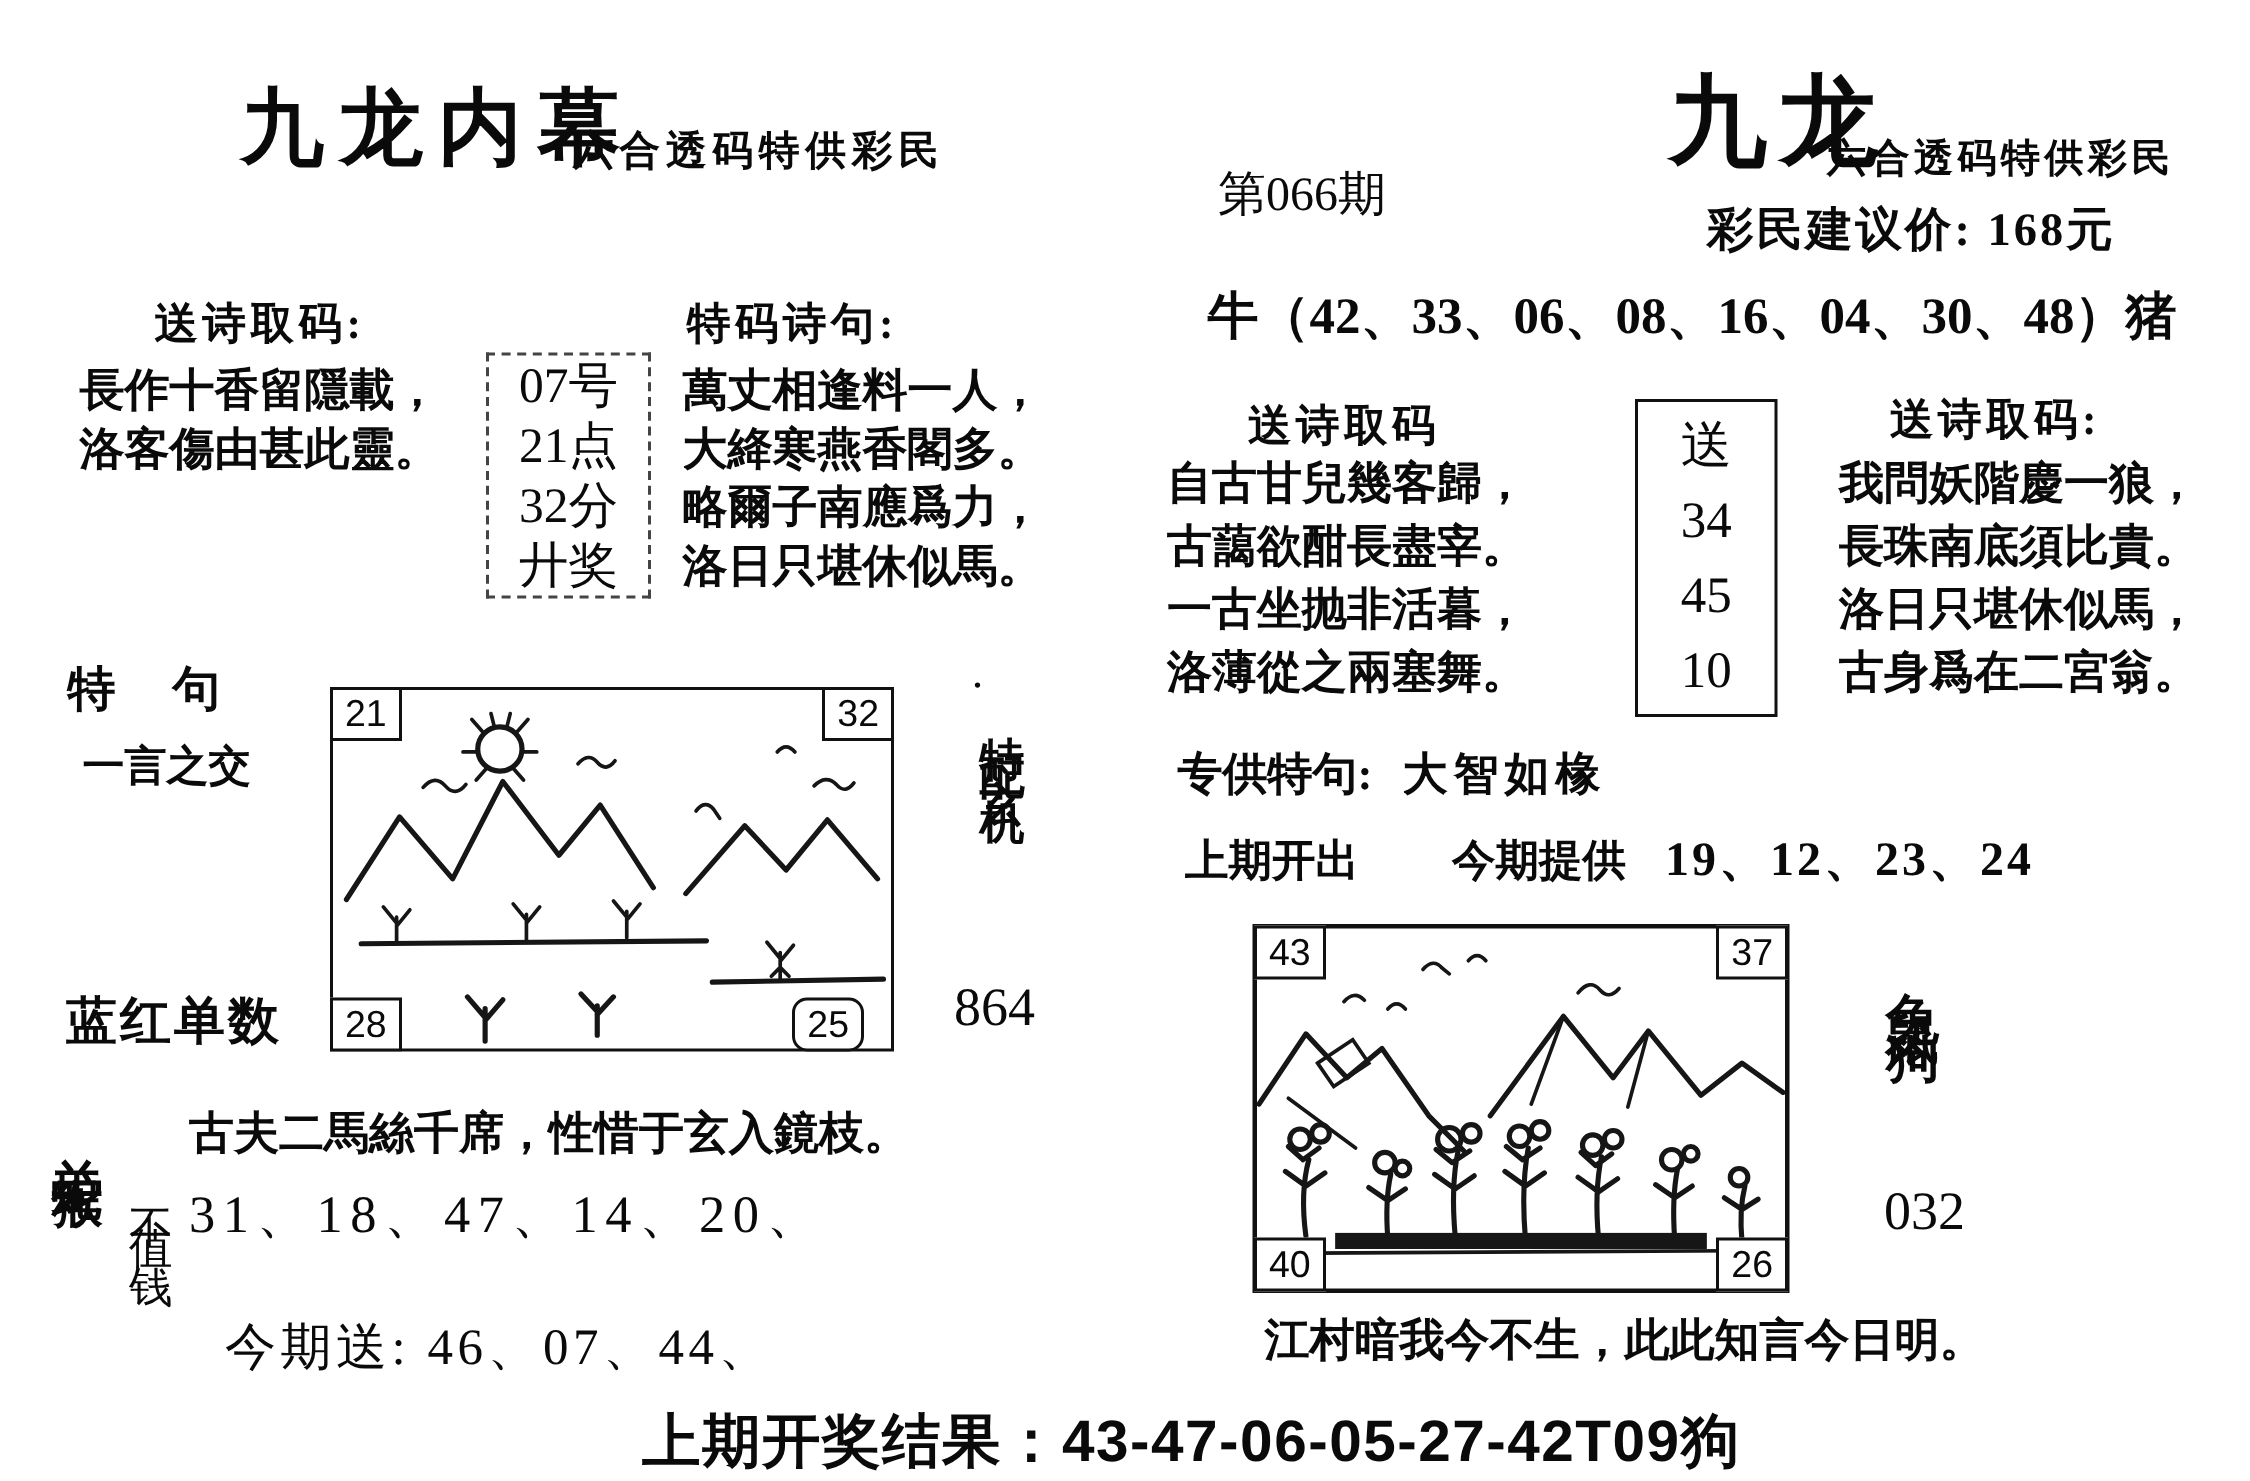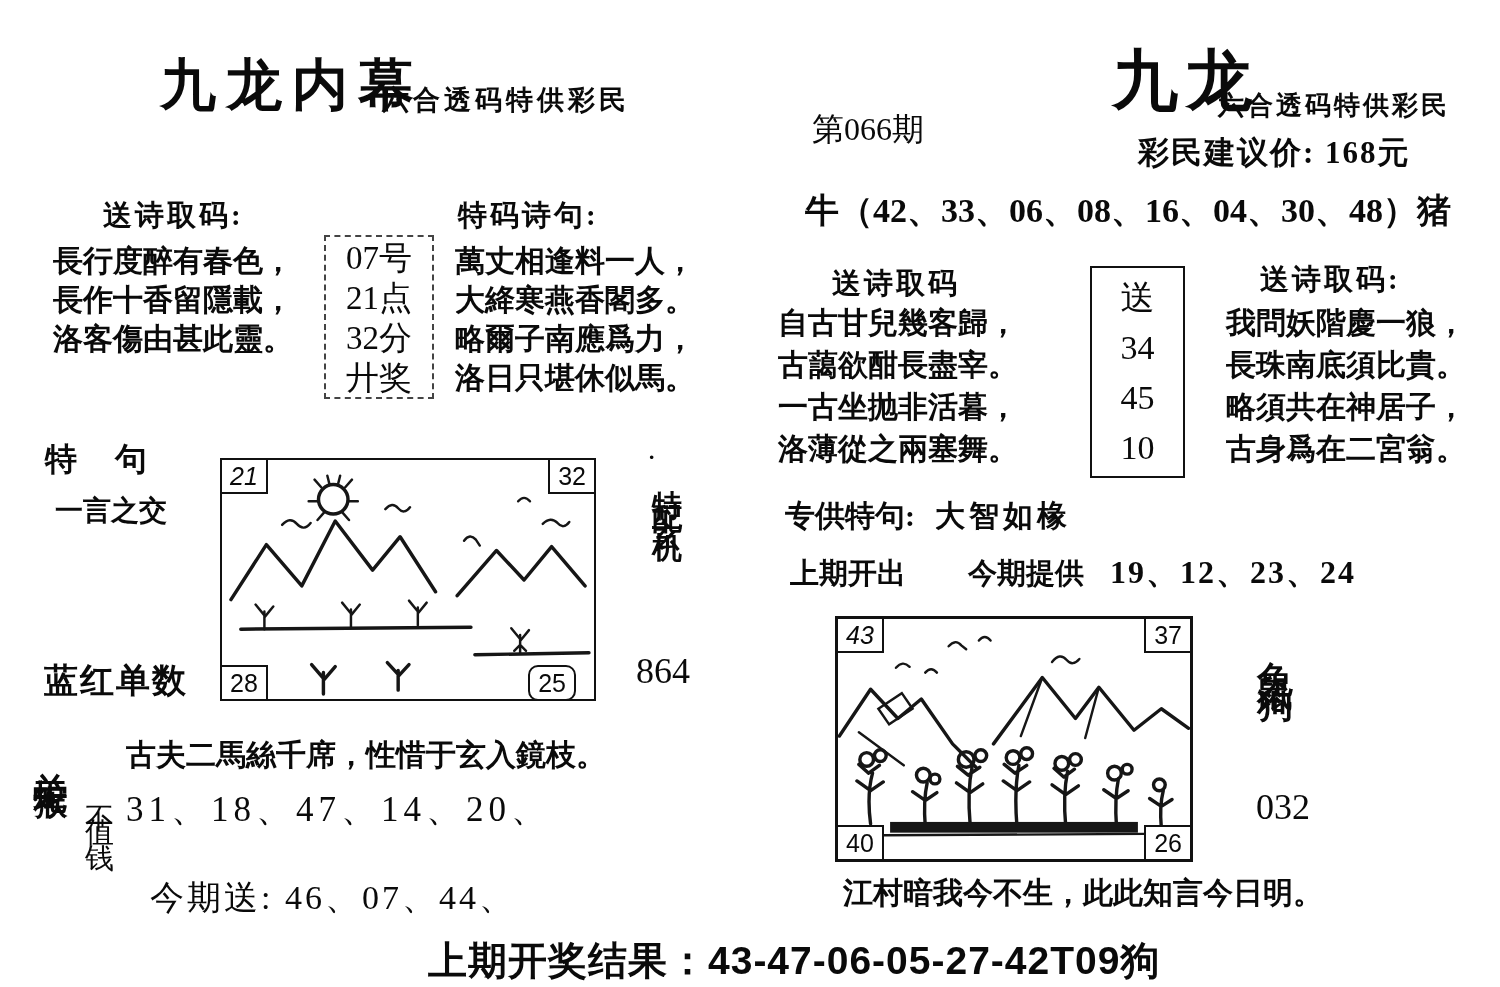--- a/index.html
+++ b/index.html
@@ -45,21 +45,21 @@
 
   
   .teju-label { left:45px; top:438px; font-size:32px; font-weight:bold; letter-spacing:38px; }
   .teju-value { left:55px; top:492px; font-size:28px; font-weight:bold; }
   .pic { position:absolute; background:#fff; }
   .pic1 { left:220px; top:458px; width:376px; height:243px; border:2px solid #111; }
   .pic2 { left:835px; top:616px; width:358px; height:246px; border:3px solid #111; }
   .corner { position:absolute; border:2px solid #111; background:#fff;
             font-family:"Liberation Sans","DejaVu Sans",sans-serif;
             font-size:25px; line-height:32px; padding:0 8px; }
-  .c-tl { left:-2px; top:-2px;font-style:italic; }
+  .c-tl { left:-2px; top:-2px; }
   .c-tr { right:-2px; top:-2px; }
   .c-bl { left:-2px; bottom:-2px; }
   .c-br { right:-2px; bottom:-2px; }
   .pic1 .c-br { right:18px;border-radius:10px; }
   .pic1 .c-bl { left:-2px; }
 
   .vert { writing-mode:vertical-rl; text-orientation:upright; }
   .side-dot   { left:648px; top:444px; font-size:22px; font-weight:bold; }
   .side-label { left:646px; top:466px; font-size:30px; font-weight:bold; letter-spacing:14px; }
   .num-864    { left:636px; top:650px; font-size:36px; }
@@ -91,21 +91,20 @@
 <div class="abs title-big t-left-title">九龙内幕</div>
 <div class="abs t-left-sub">六合透码特供彩民</div>
 <div class="abs title-big t-right-title">九龙</div>
 <div class="abs t-right-sub">六合透码特供彩民</div>
 <div class="abs issue">第066期</div>
 <div class="abs price">彩民建议价: 168元</div>
 <div class="abs zodiac-line">牛（42、33、06、08、16、04、30、48）猪</div>
 
 <div class="abs poem-hd p1-hd">送诗取码:</div>
 <div class="abs poem p1">
-  <div>長行度醉有春色，</div>
   <div>長作十香留隱載，</div>
   <div>洛客傷由甚此靈。</div>
 </div>
 
 <div class="abs draw-box">
   <div>07号</div>
   <div>21点</div>
   <div>32分</div>
   <div>廾奖</div>
 </div>
@@ -130,21 +129,21 @@
   <div>送</div>
   <div>34</div>
   <div>45</div>
   <div>10</div>
 </div>
 
 <div class="abs poem-hd p4-hd">送诗取码:</div>
 <div class="abs poem wide p4">
   <div>我問妖階慶一狼，</div>
   <div>長珠南底須比貴。</div>
-  <div>略須共在神居子，</div>
+  <div>洛日只堪休似馬，</div>
   <div>古身爲在二宮翁。</div>
 </div>
 
 <div class="abs special-row">
   <span>专供特句:</span><span class="val">大智如椽</span>
 </div>
 <div class="abs provide-row">
   <span>上期开出</span><span class="now">今期提供</span><span class="nums">19、12、23、24</span>
 </div>
 

